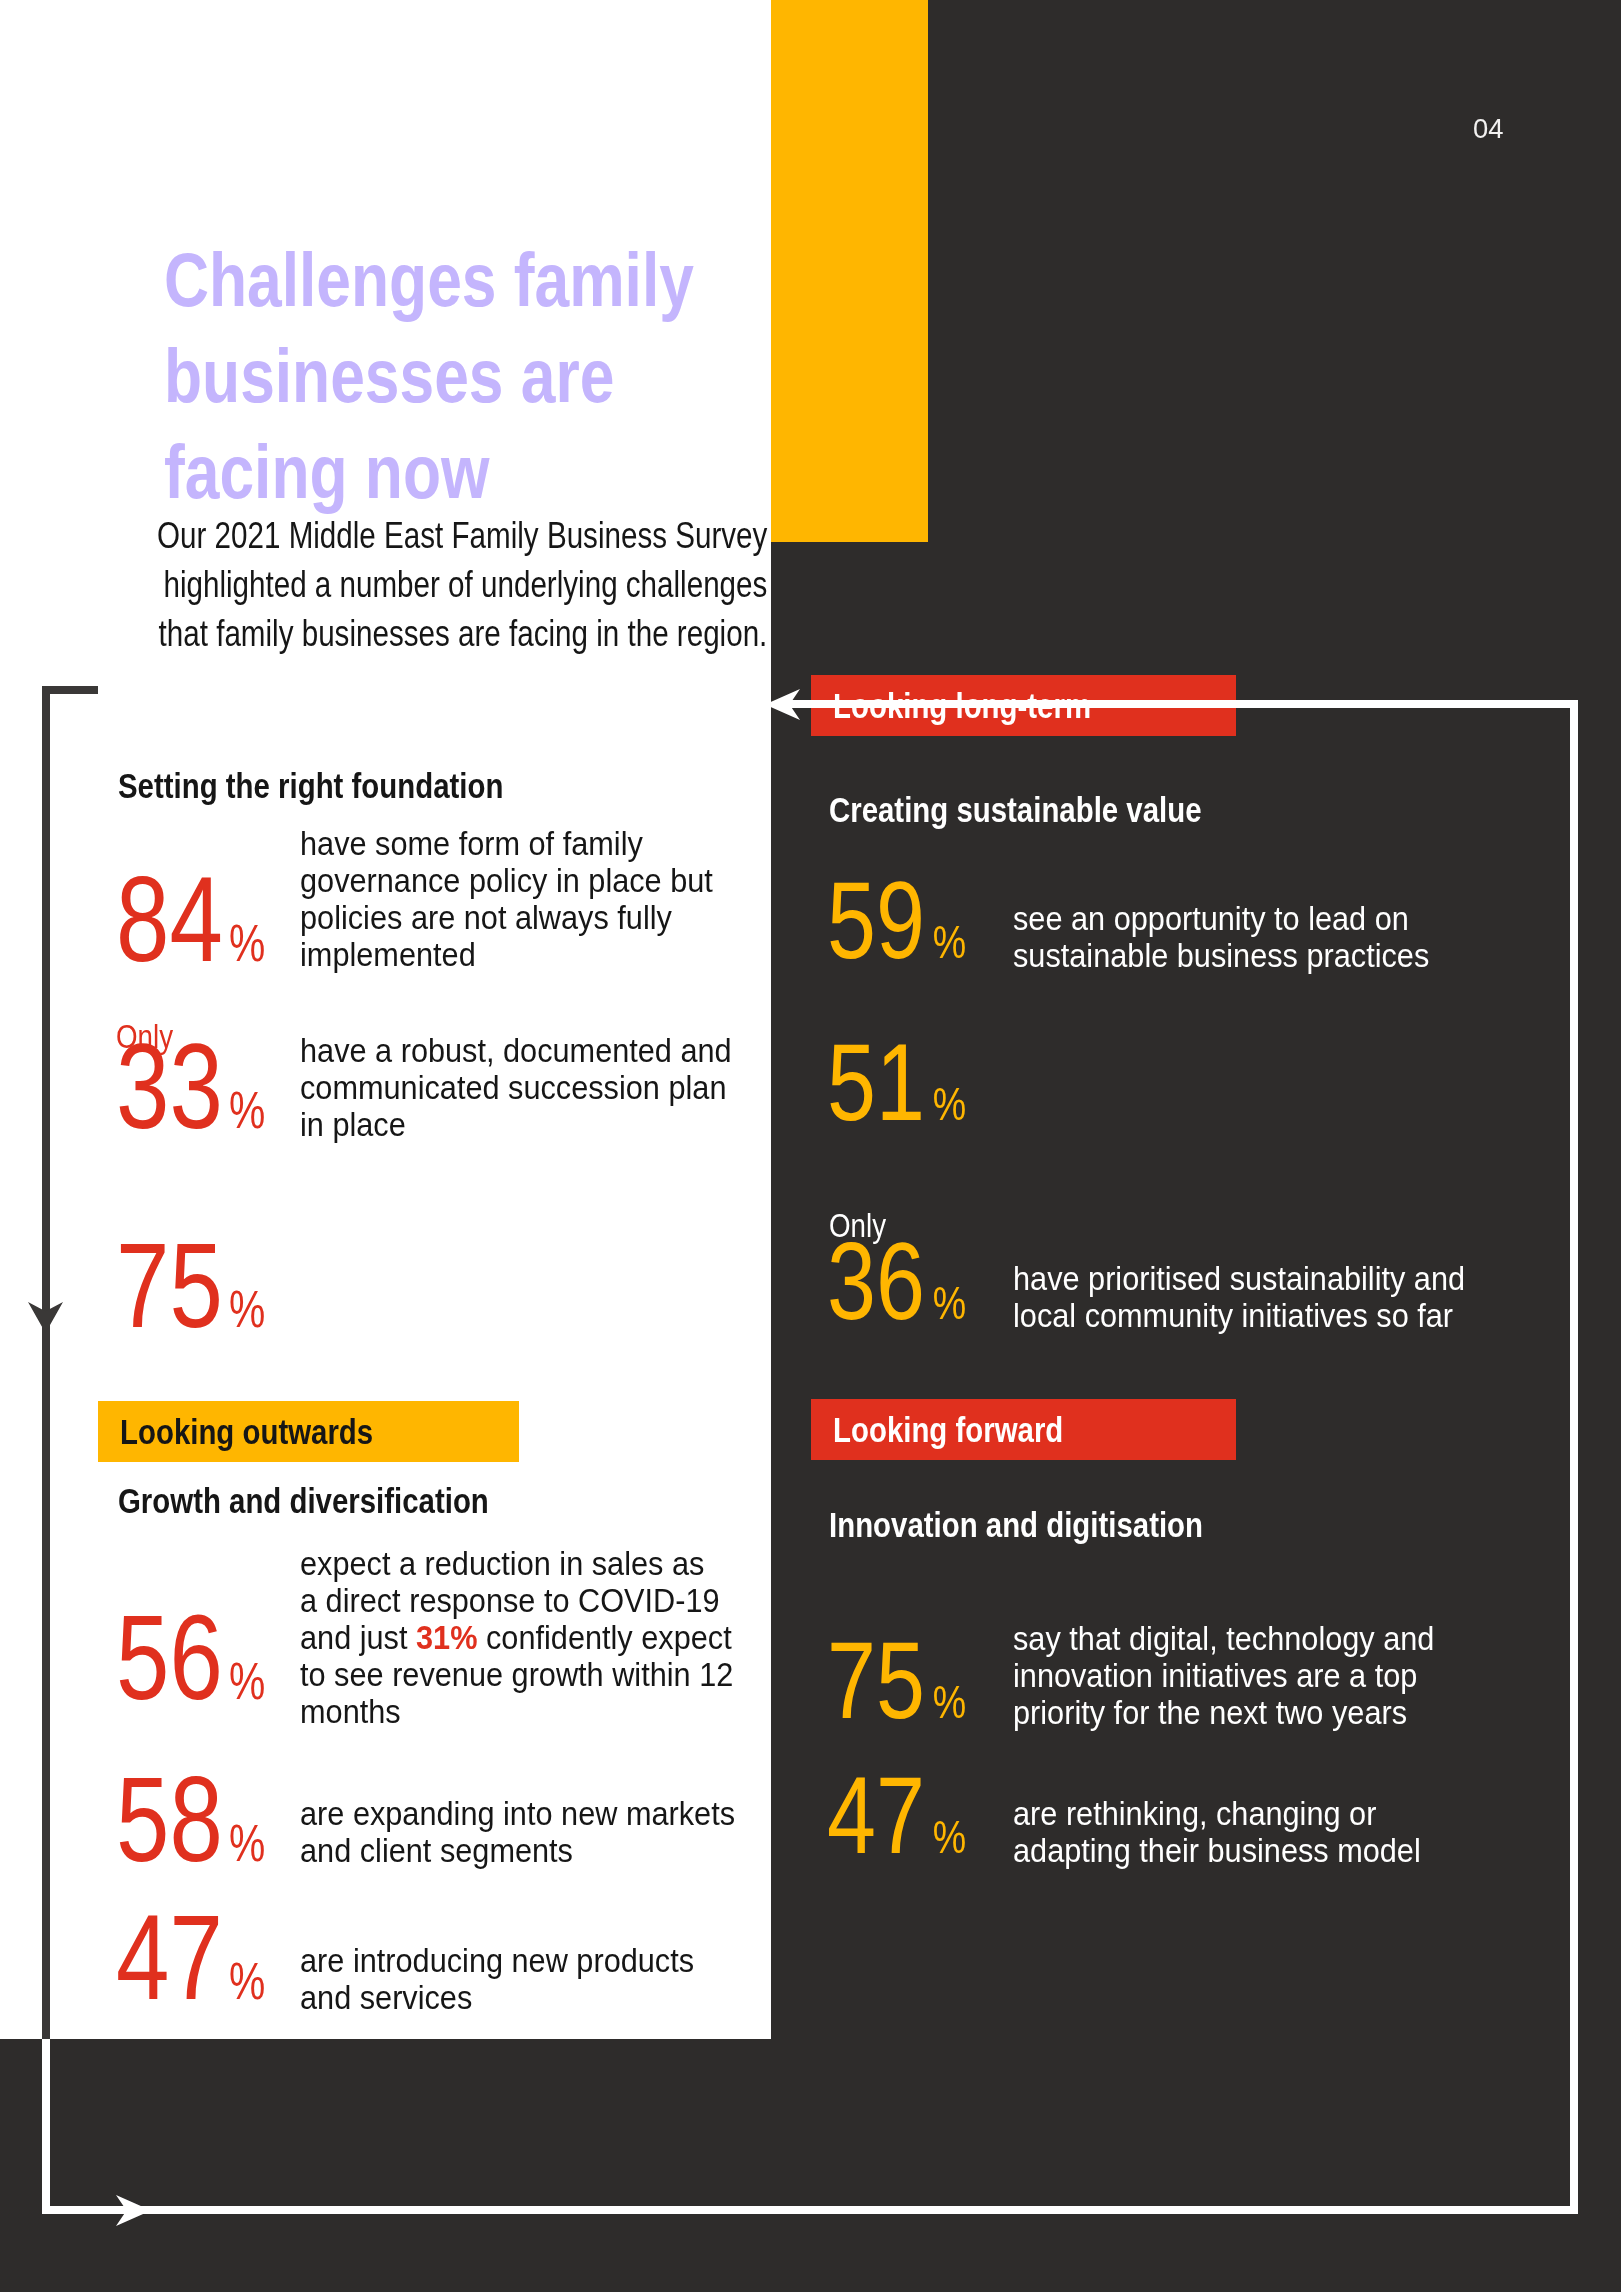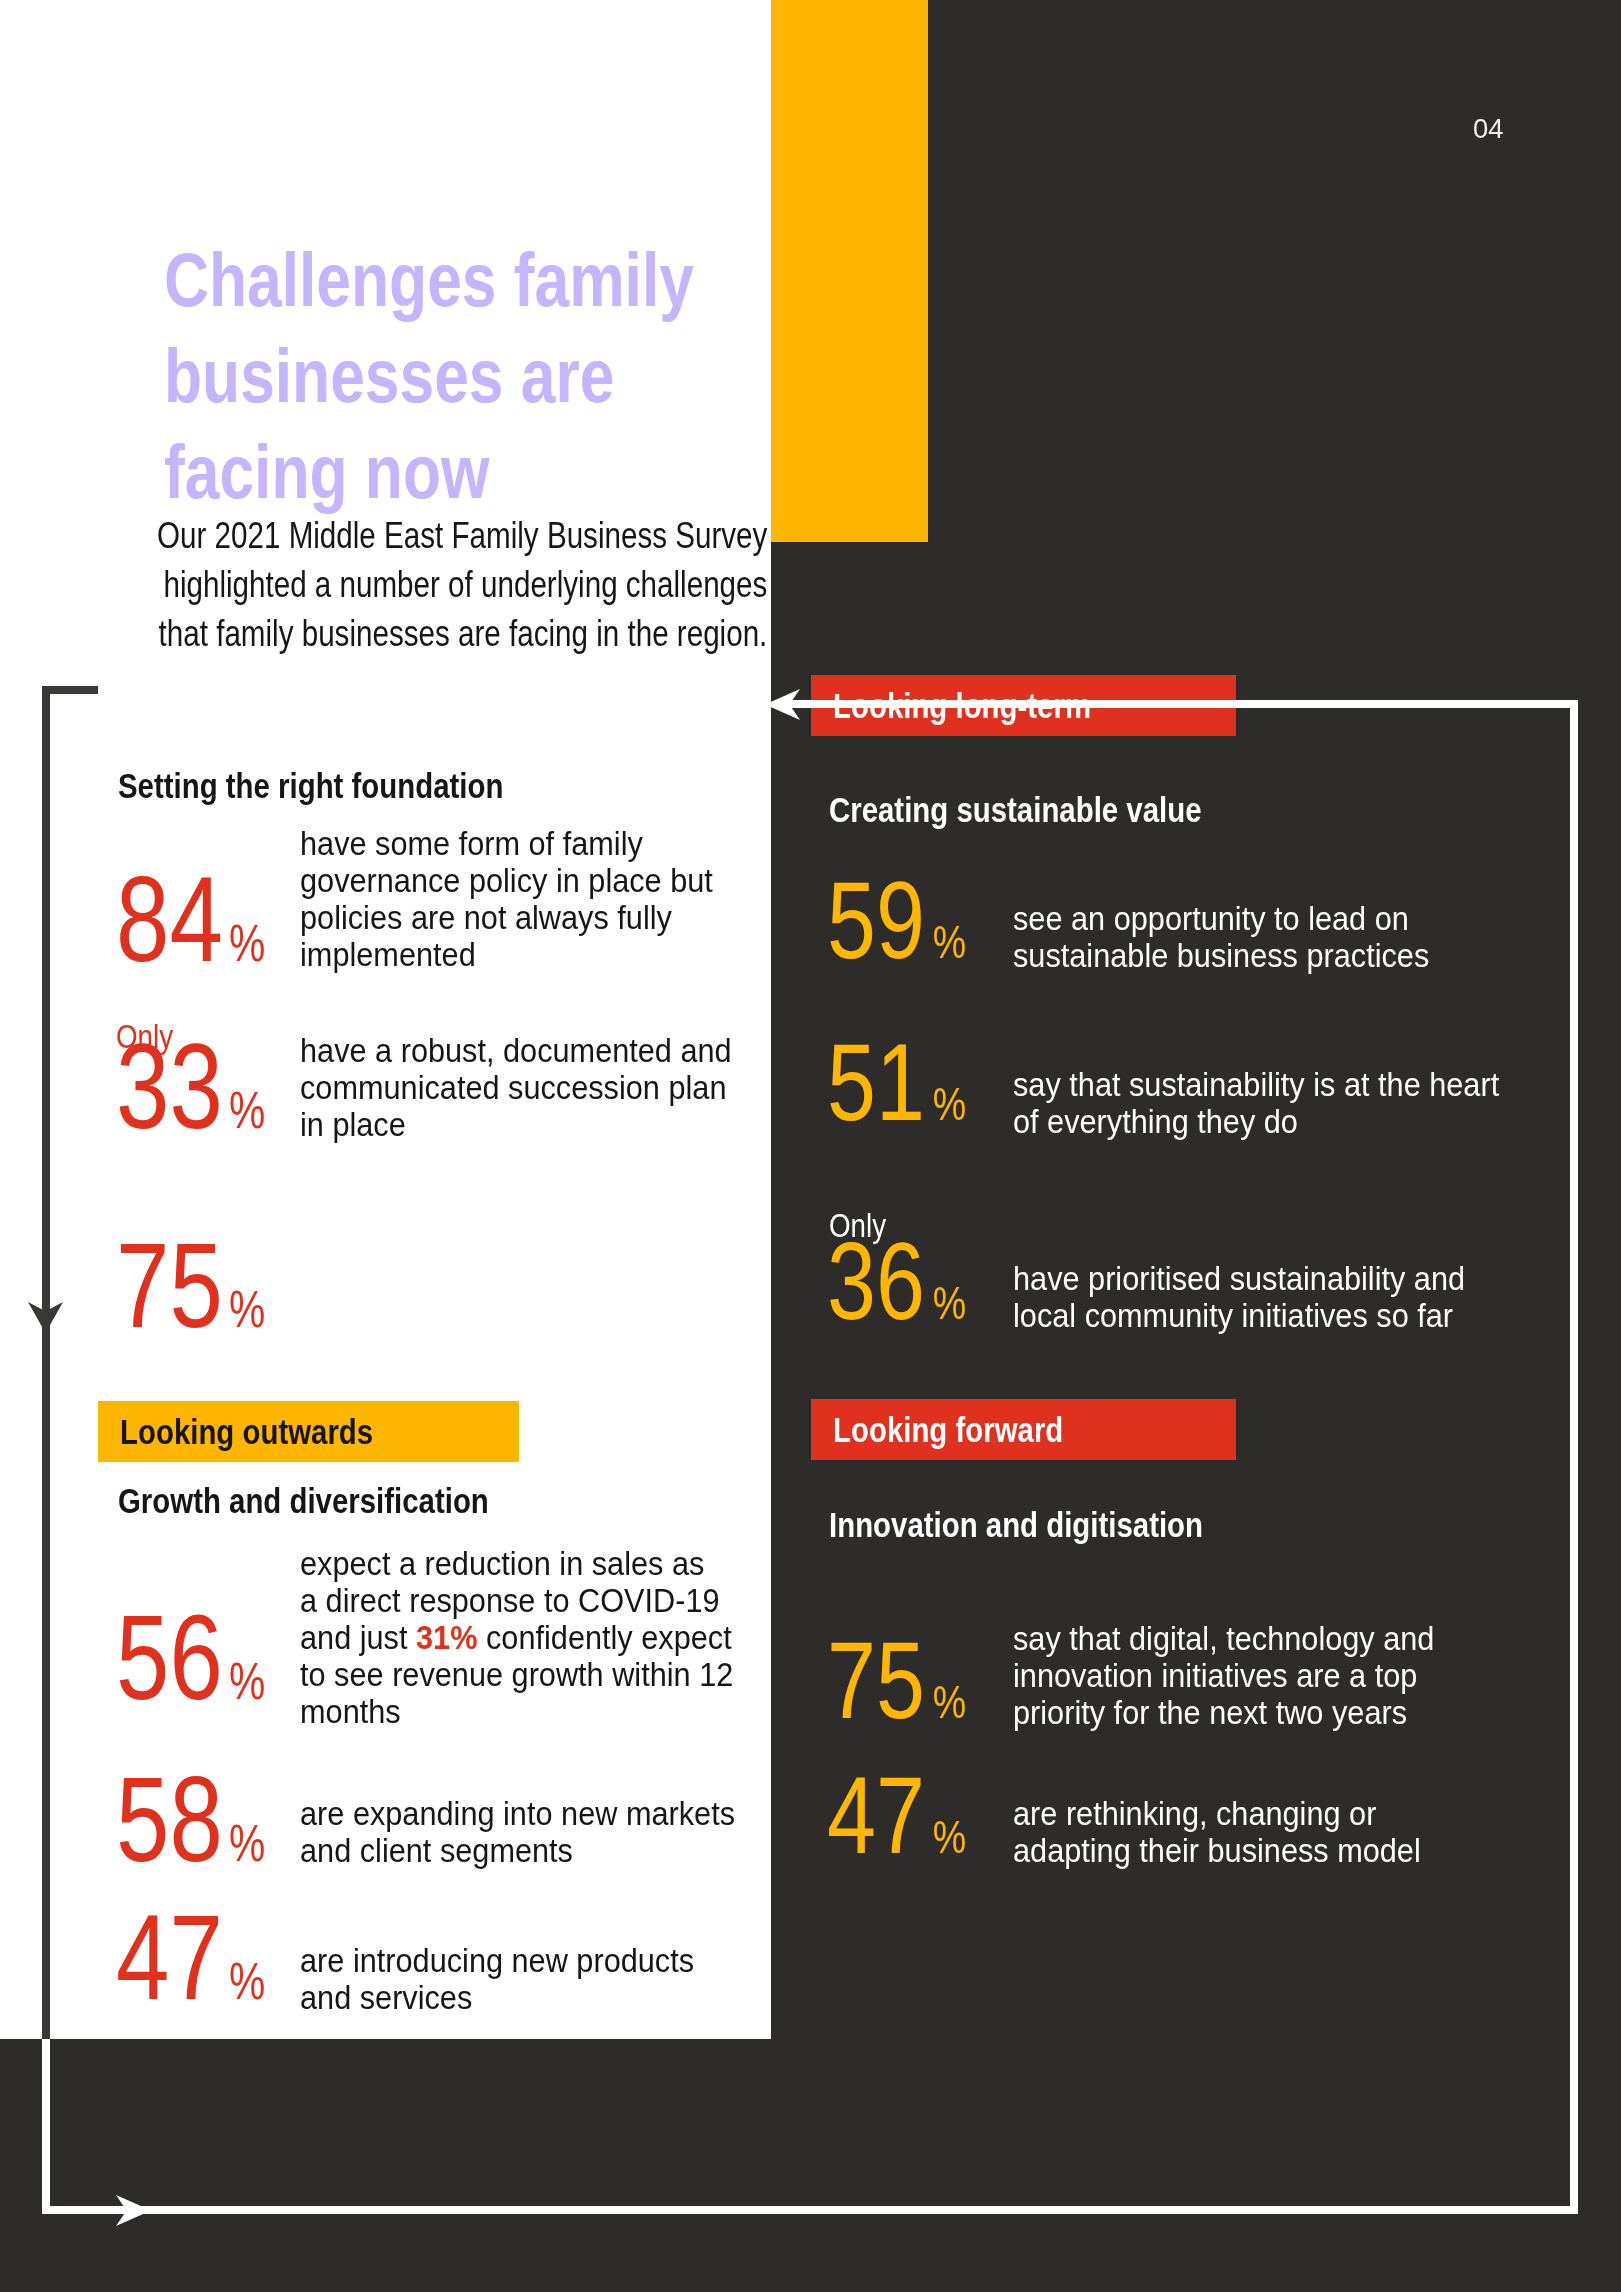--- a/index.html
+++ b/index.html
@@ -98,22 +98,20 @@
   <div class="abs tag tag-red" style="top:675px">
       <span class="cx84">Looking long-term</span>
     </div>
   <div class="abs heading hr" style="top:765px"><span class="cx84">Creating sustainable value</span></div>
 
   <div class="abs num num-r" style="top:865px"><span class="cx80"><span>59</span><span class="unit">%</span></span></div>
   <div class="abs txt txt-r pre" style="top:900px"><span class="cx93 pre">see an opportunity to lead on
 sustainable business practices</span></div>
 
   <div class="abs num num-r" style="top:1027px"><span class="cx80"><span>51</span><span class="unit">%</span></span></div>
-  <div class="abs txt txt-r pre" style="top:1066px"><span class="cx93 pre">say that sustainability is at the heart
-of everything they do</span></div>
 
   <div class="abs qualifier" style="left:829px;top:1207px;color:#ffffff"><span class="cx84">Only</span></div>
   <div class="abs num num-r" style="top:1226px"><span class="cx80"><span>36</span><span class="unit">%</span></span></div>
   <div class="abs txt txt-r pre" style="top:1260px"><span class="cx93 pre">have prioritised sustainability and
 local community initiatives so far</span></div>
 
   <div class="abs tag tag-red" style="top:1399px">
       <span class="cx84">Looking forward</span>
     </div>
   <div class="abs heading hr" style="top:1480px"><span class="cx84">Innovation and digitisation</span></div>

